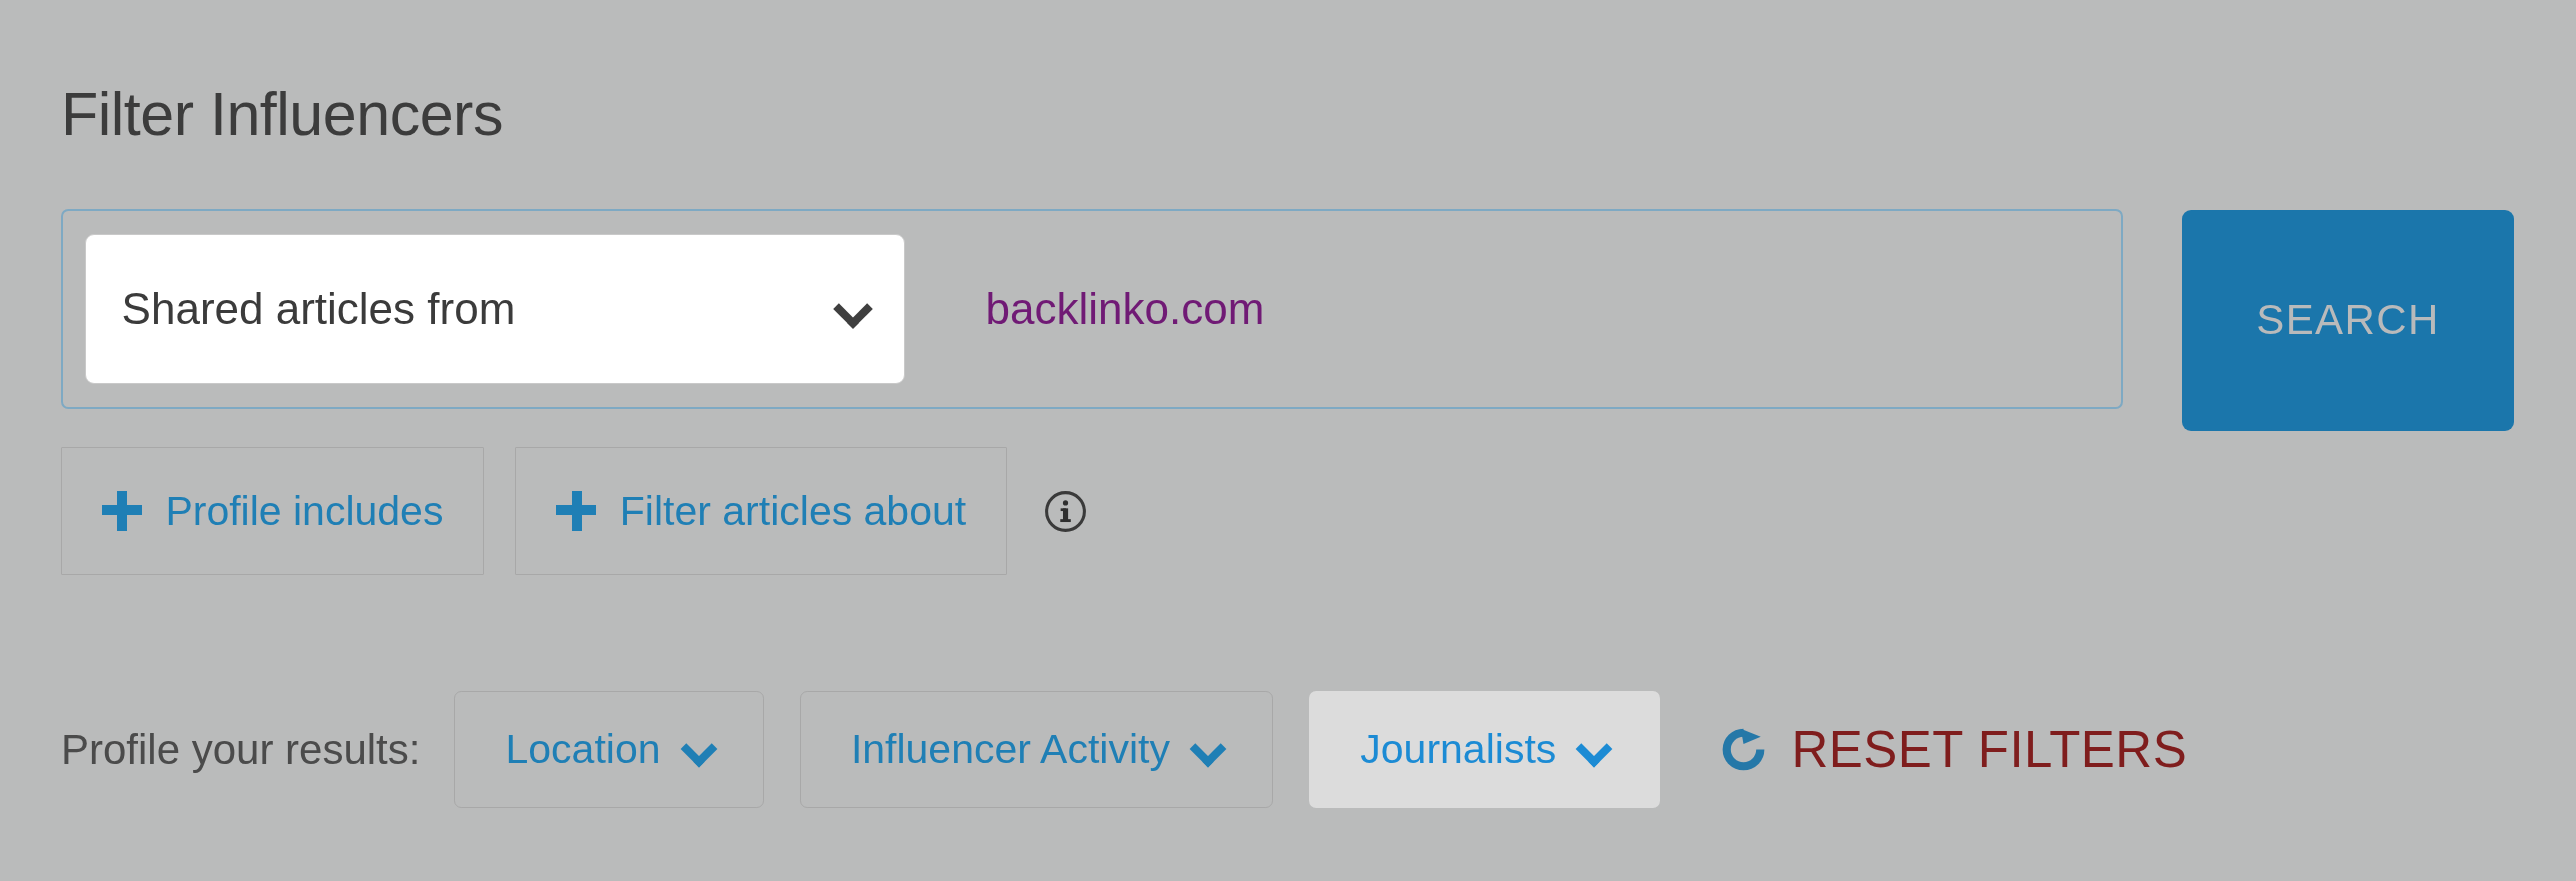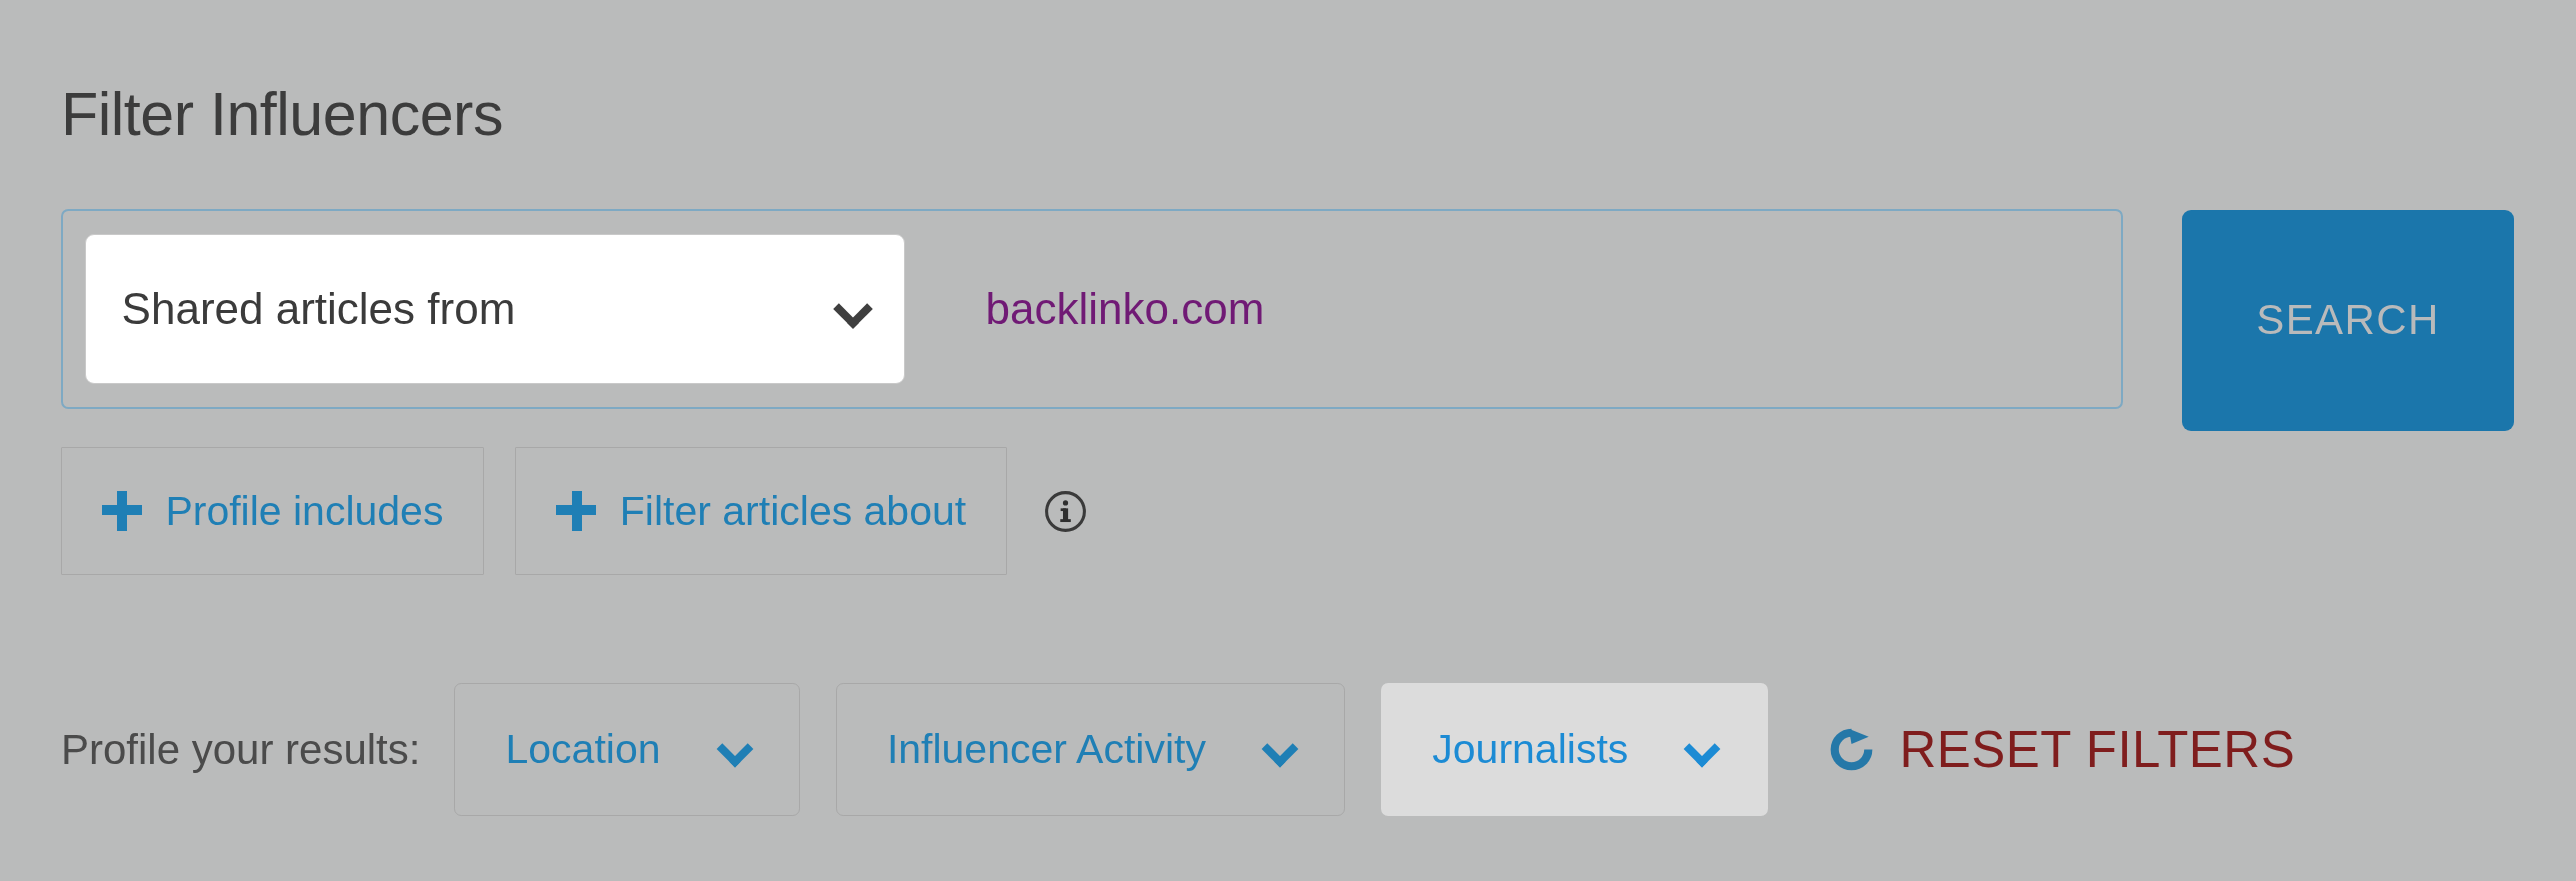--- a/index.html
+++ b/index.html
@@ -197,32 +197,31 @@
 
   .filter-label {
     font-size: 42px;
     color: #4b4b4b;
     white-space: nowrap;
     margin-right: 34px;
   }
 
   .filter-btn {
     box-sizing: border-box;
-    height: 133px;
+    height: 117px;
     border: 1.8px solid #a8a8a8;
     border-radius: 7.2px;
     background: transparent;
     display: flex;
     align-items: center;
     justify-content: center;
     padding: 0 50px;
     cursor: pointer;
     font-family: "Liberation Sans", sans-serif;
     margin-right: 36px;
-    gap: 36px;
   }
   .filter-btn.active {
     background: #dcdcdc;
     border-color: transparent;
   }
   .filter-btn-label {
     font-size: 41px;
     color: #1f7fb5;
     white-space: nowrap;
     margin-right: 23.4px;

